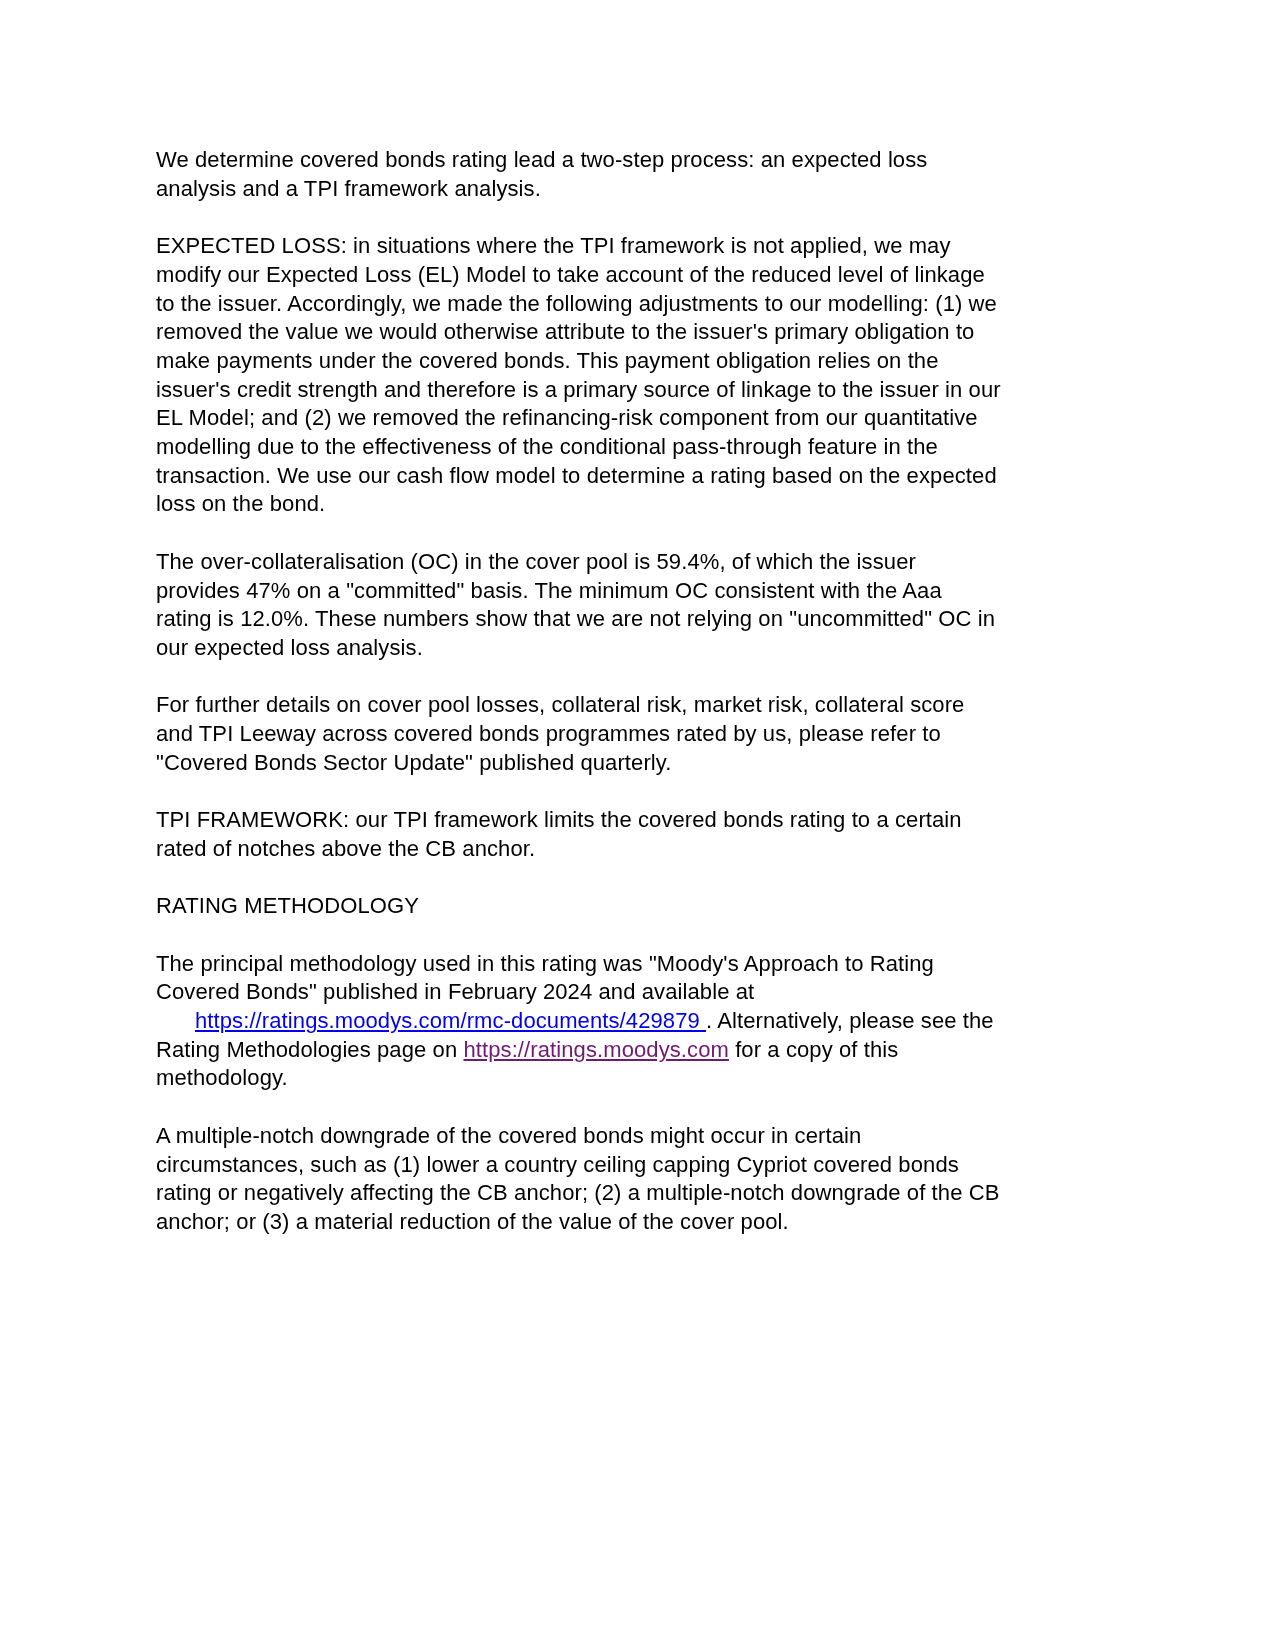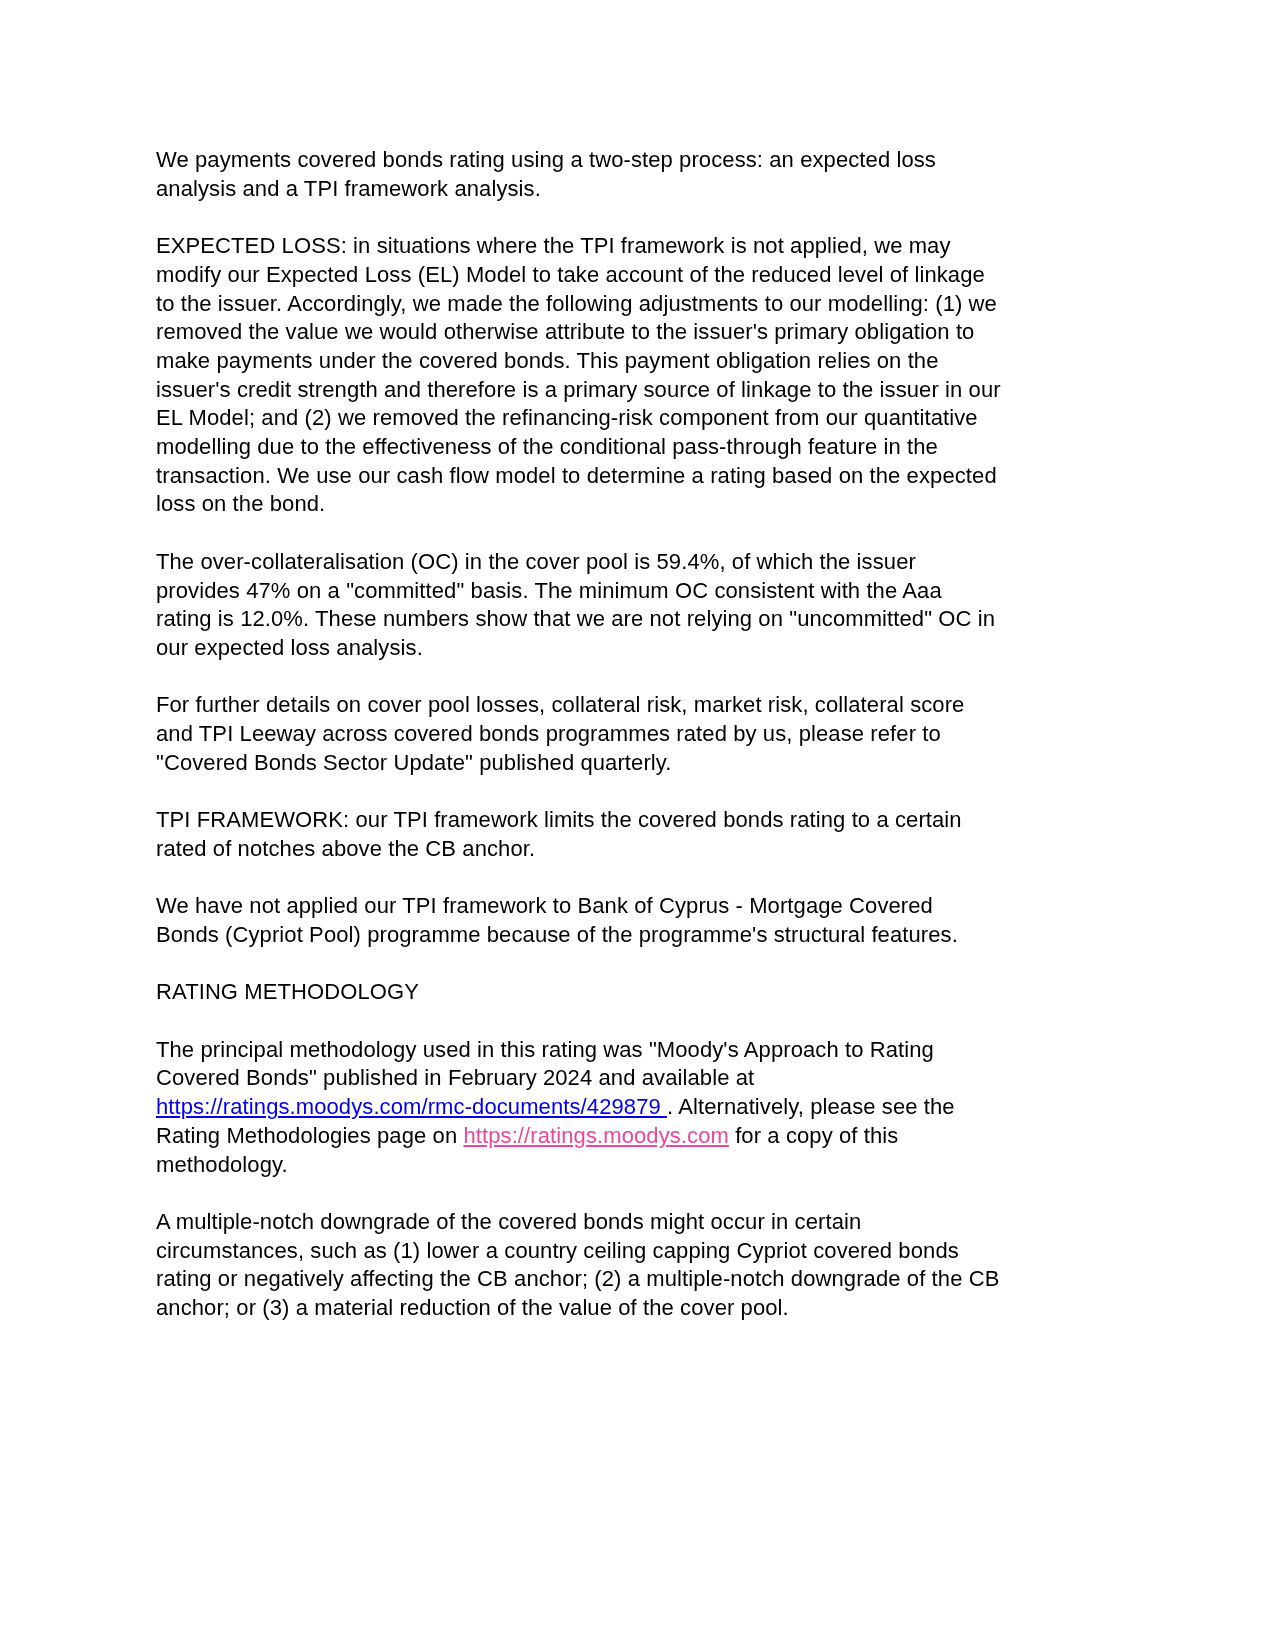--- a/index.html
+++ b/index.html
@@ -32,47 +32,45 @@
     color: #0000ee;
     text-decoration: underline;
     cursor: pointer;
   }
 </style>
 </head>
 <body>
 
 <div class="page">
   <div id="doc-body">
-      <p class="para"><span>We payments covered bonds rating using a two-step process: an expected loss
+      <p class="para"><span>We determine covered bonds rating lead a two-step process: an expected loss
 analysis and a TPI framework analysis.</span></p>
       <p class="para"><span>EXPECTED LOSS: in situations where the TPI framework is not applied, we may
 modify our Expected Loss (EL) Model to take account of the reduced level of linkage
 to the issuer. Accordingly, we made the following adjustments to our modelling: (1) we
 removed the value we would otherwise attribute to the issuer's primary obligation to
 make payments under the covered bonds. This payment obligation relies on the
 issuer's credit strength and therefore is a primary source of linkage to the issuer in our
 EL Model; and (2) we removed the refinancing-risk component from our quantitative
 modelling due to the effectiveness of the conditional pass-through feature in the
 transaction. We use our cash flow model to determine a rating based on the expected
 loss on the bond.</span></p>
       <p class="para"><span>The over-collateralisation (OC) in the cover pool is 59.4%, of which the issuer
 provides 47% on a "committed" basis. The minimum OC consistent with the Aaa
 rating is 12.0%. These numbers show that we are not relying on "uncommitted" OC in
 our expected loss analysis.</span></p>
       <p class="para"><span>For further details on cover pool losses, collateral risk, market risk, collateral score
 and TPI Leeway across covered bonds programmes rated by us, please refer to
 "Covered Bonds Sector Update" published quarterly.</span></p>
       <p class="para"><span>TPI FRAMEWORK: our TPI framework limits the covered bonds rating to a certain
 rated of notches above the CB anchor.</span></p>
-      <p class="para"><span>We have not applied our TPI framework to Bank of Cyprus - Mortgage Covered
-Bonds (Cypriot Pool) programme because of the programme's structural features.</span></p>
       <p class="para"><span>RATING METHODOLOGY</span></p>
       <p class="para"><span>The principal methodology used in this rating was "Moody's Approach to Rating
 Covered Bonds" published in February 2024 and available at
-</span><a class="doclink" href="#" style="color: rgb(0, 0, 238);">https://ratings.moodys.com/rmc-documents/429879 </a><span>. Alternatively, please see the
-Rating Methodologies page on </span><a class="doclink" href="#" style="color: #ec4899; text-align: center;">https://ratings.moodys.com</a><span> for a copy of this
+</span><a class="doclink" href="#" style="color: rgb(0, 0, 238); margin-left: 39px;">https://ratings.moodys.com/rmc-documents/429879 </a><span>. Alternatively, please see the
+Rating Methodologies page on </span><a class="doclink" href="#" style="color: #701a75; text-align: center;">https://ratings.moodys.com</a><span> for a copy of this
 methodology.</span></p>
       <p class="para"><span>A multiple-notch downgrade of the covered bonds might occur in certain
 circumstances, such as (1) lower a country ceiling capping Cypriot covered bonds
 rating or negatively affecting the CB anchor; (2) a multiple-notch downgrade of the CB
 anchor; or (3) a material reduction of the value of the cover pool.</span></p>
     </div>
 </div>
 
 </body></html>

